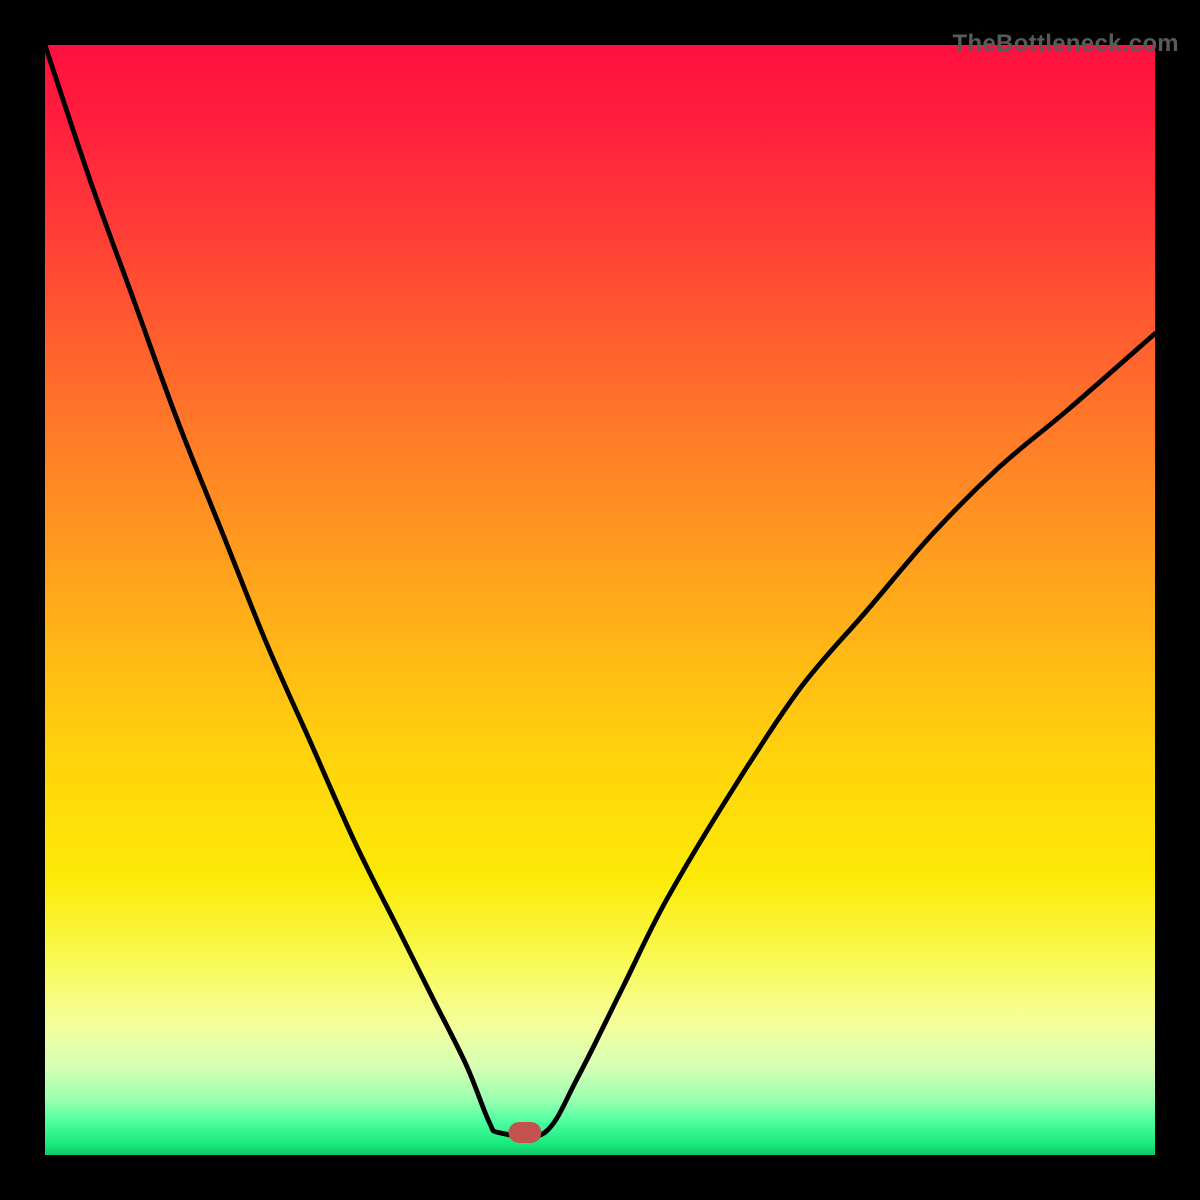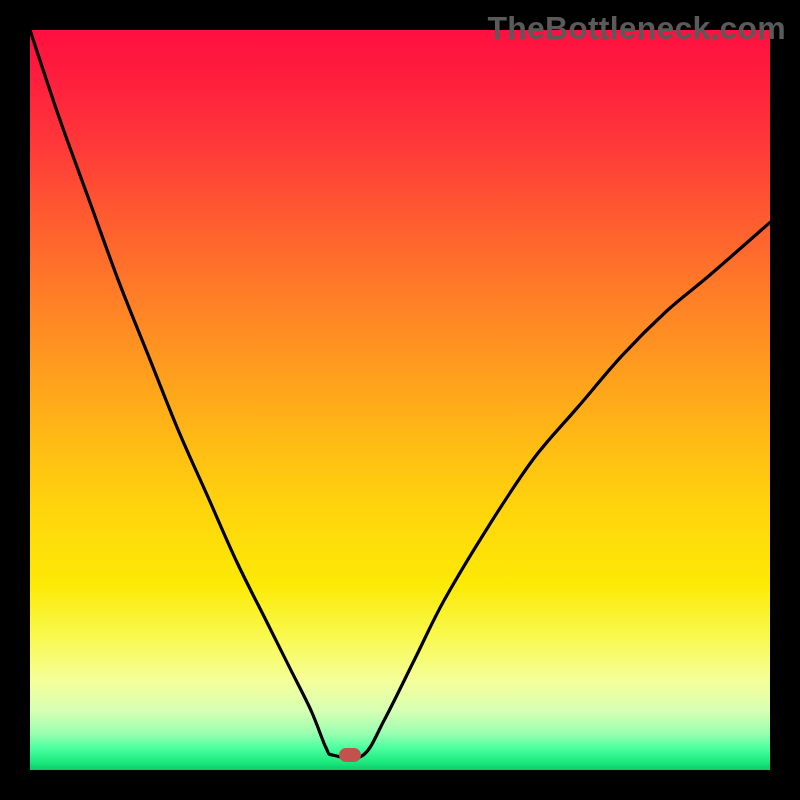--- a/index.html
+++ b/index.html
@@ -5,24 +5,24 @@
   * { margin: 0; padding: 0; box-sizing: border-box; }
   html, body { width: 800px; height: 800px; overflow: hidden; background: #000; }
   .frame {
     position: relative;
     width: 800px;
     height: 800px;
     background: #000;
   }
   .watermark {
     position: absolute;
-    top: 10px;
+    top: 21px;
     right: 14px;
     font-family: Arial, Helvetica, sans-serif;
-    font-size: 32px;
+    font-size: 16px;
     font-weight: 600;
     color: #5a5a5a;
     letter-spacing: 0.2px;
     z-index: 5;
   }
   .plot {
     position: absolute;
     left: 30px;
     top: 30px;
     width: 740px;

